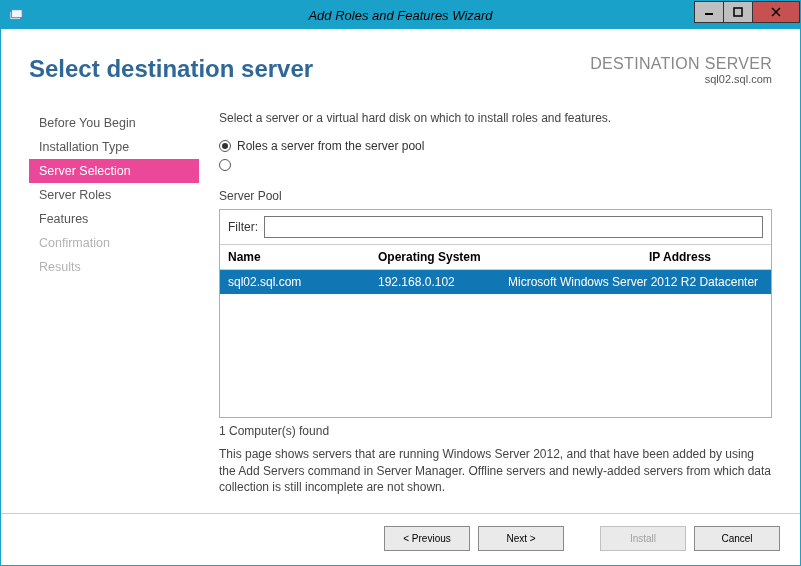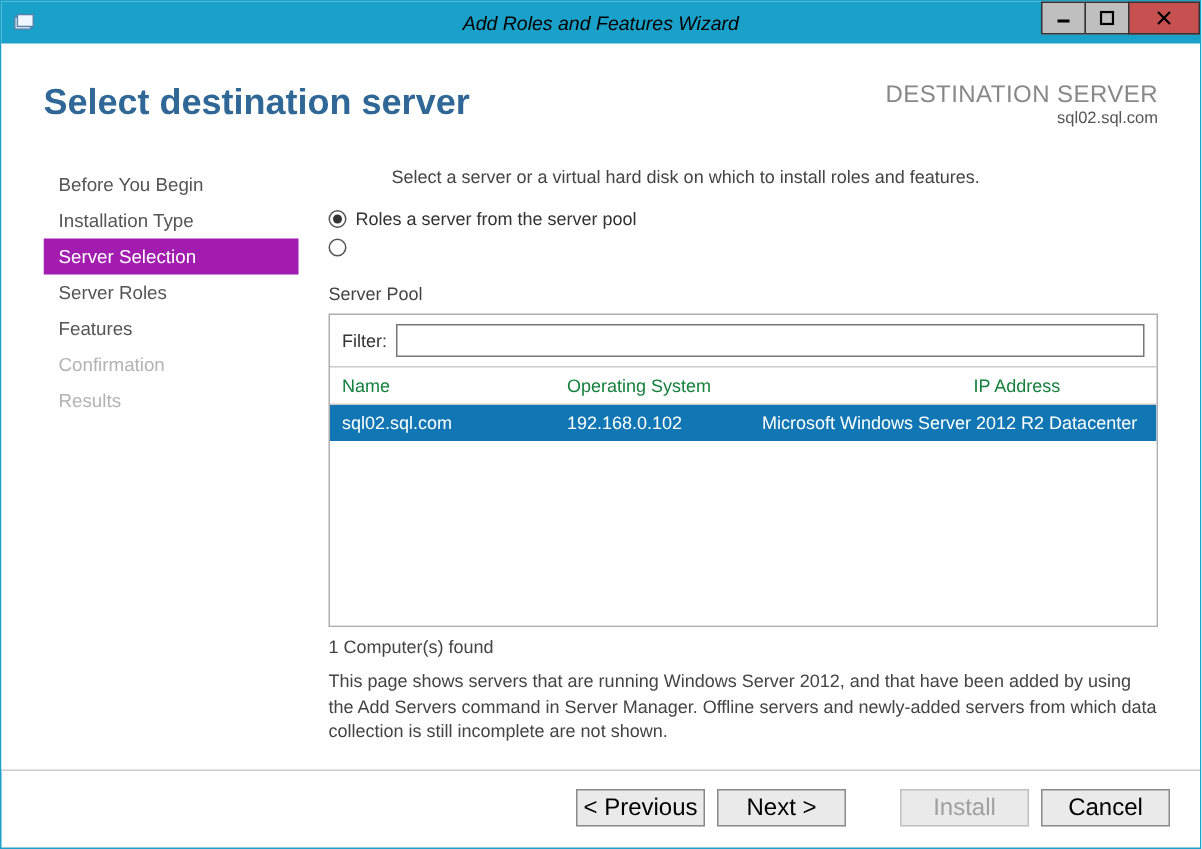--- a/index.html
+++ b/index.html
@@ -16,46 +16,46 @@
   .win-close { background: #c75050; width: 48px; }
   .content { flex: 1; background: #fff; padding: 26px 28px 18px 28px; display: flex; flex-direction: column; }
   .header-row { display: flex; justify-content: space-between; align-items: flex-start; margin-bottom: 26px; }
   .page-title { font-size: 24px; font-weight: 700; color: #2f6897; }
   .dest-box { text-align: right; font-size: 11px; }
   .dest-label { color: #888; letter-spacing: 0.3px; font-size: 16px; }
   .dest-name { color: #555; }
   .body-row { display: flex; flex: 1; min-height: 0; overflow: hidden; }
   .sidebar { width: 170px; display: flex; flex-direction: column; }
   .nav-item { padding: 5px 10px; font-size: 12.5px; color: #555; cursor: pointer; }
-  .nav-item.active { background: #a21caf; color: #fff; }
+  .nav-item.active { background: #ec4899; color: #fff; }
   .nav-item.disabled { color: #b3b3b3; cursor: default; }
   .main { flex: 1; display: flex; flex-direction: column; padding-left: 20px; min-height: 0; overflow: hidden; }
-  .instr { color: #444; margin-bottom: 14px; margin-left: 42px; }
+  .instr { color: #444; margin-bottom: 14px; }
   .radio-row { display: flex; align-items: center; margin-bottom: 6px; }
   .radio { width: 12px; height: 12px; border-radius: 50%; border: 1px solid #555; margin-right: 6px; display: inline-flex; align-items: center; justify-content: center; }
   .radio.checked::after { content: ""; width: 6px; height: 6px; background: #333; border-radius: 50%; display: block; }
   .section-label { color: #444; margin-top: 12px; margin-bottom: 6px; }
   .pool-box { border: 1px solid #aeaeae; padding: 0; display: flex; flex-direction: column; flex: 1; min-height: 0; overflow: hidden; }
   .filter-row { display: flex; align-items: center; padding: 6px 8px; border-bottom: 1px solid #ccc; }
   .filter-label { margin-right: 6px; color: #333; }
   .filter-input { flex: 1; height: 22px; border: 1px solid #777; padding: 0 4px; font-family: inherit; font-size: 12px; }
   .table { flex: 1; display: flex; flex-direction: column; }
   .thead { display: flex; border-bottom: 1px solid #ccc; }
   .th, .td { padding: 5px 8px; font-size: 12px; text-align: left; }
-  .th { color: #15803d; font-weight: 400; }
+  .th { color: #000000; font-weight: 700; }
   .col-name { width: 150px; }
   .col-ip { width: 130px; }
   .col-os { flex: 1; }
   .tbody { flex: 1; background: #fff; }
   .tr { display: flex; }
   .tr.selected { background: #1177b4; color: #fff; }
   .count { margin-top: 6px; color: #444; }
   .note { margin-top: 8px; color: #444; line-height: 1.35; }
   .footer { border-top: 1px solid #ccc; padding: 12px 20px 14px 20px; display: flex; justify-content: flex-end; gap: 8px; }
-  .btn { min-width: 86px; height: 25px; border: 1px solid #8a8a8a; background: #eaeaea; font-family: inherit; font-size: 16px; cursor: pointer; }
+  .btn { min-width: 86px; height: 25px; border: 1px solid #8a8a8a; background: #eaeaea; font-family: inherit; font-size: 10px; cursor: pointer; }
   .btn:disabled { color: #a0a0a0; border-color: #c0c0c0; cursor: default; }
   .btn-gap { width: 20px; }
 </style>
 </head>
 <body>
 
 <div class="window">
   <div class="titlebar">
     <span class="titlebar-icon">
       <svg viewBox="0 0 16 16">

